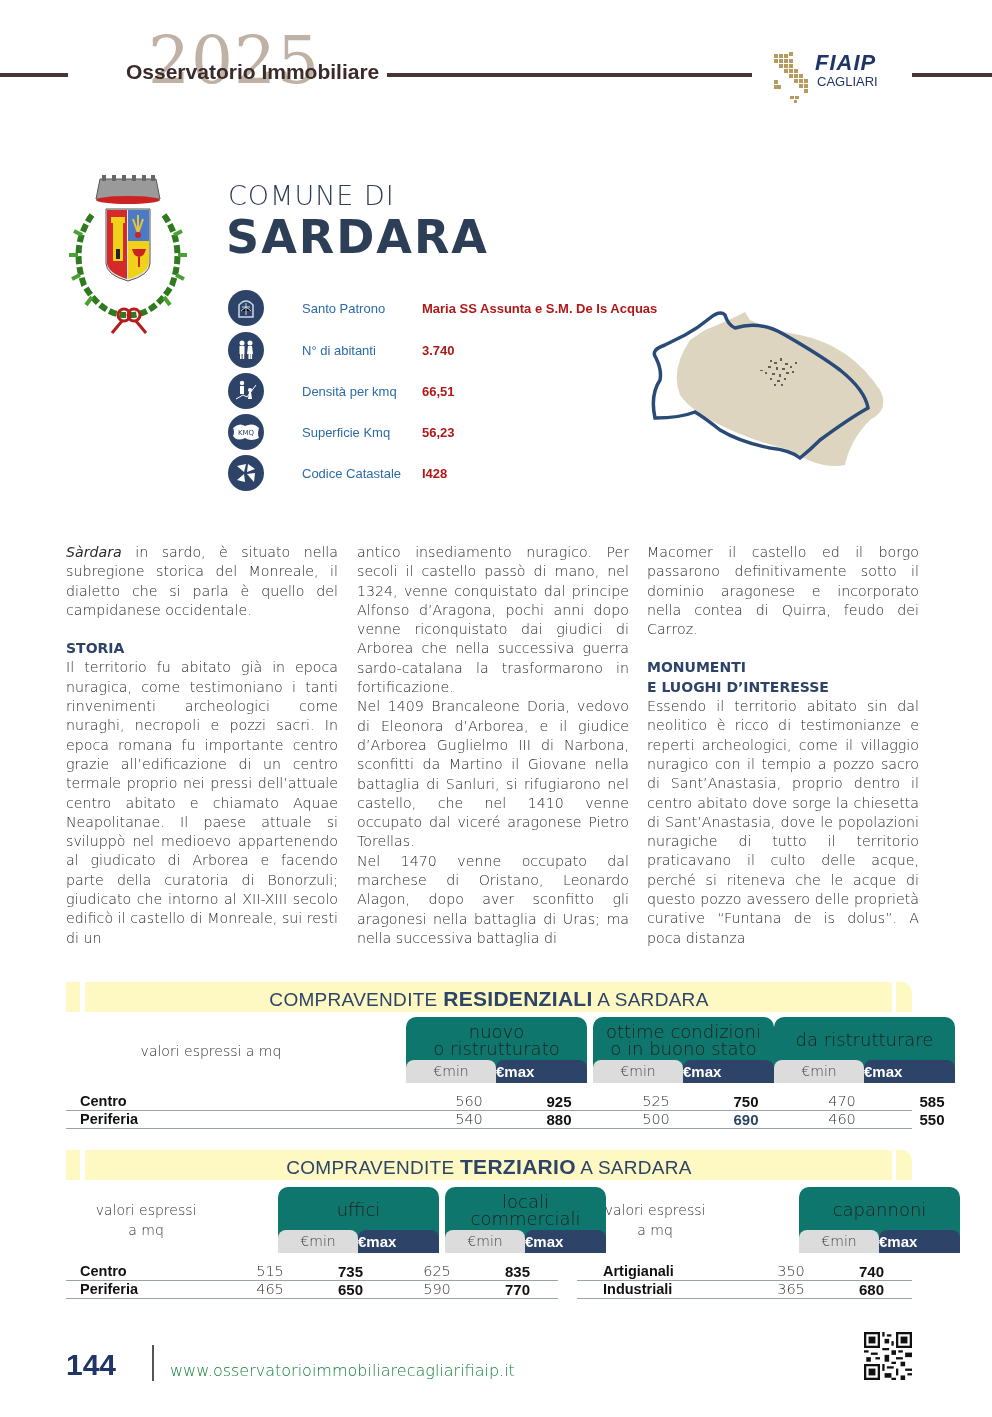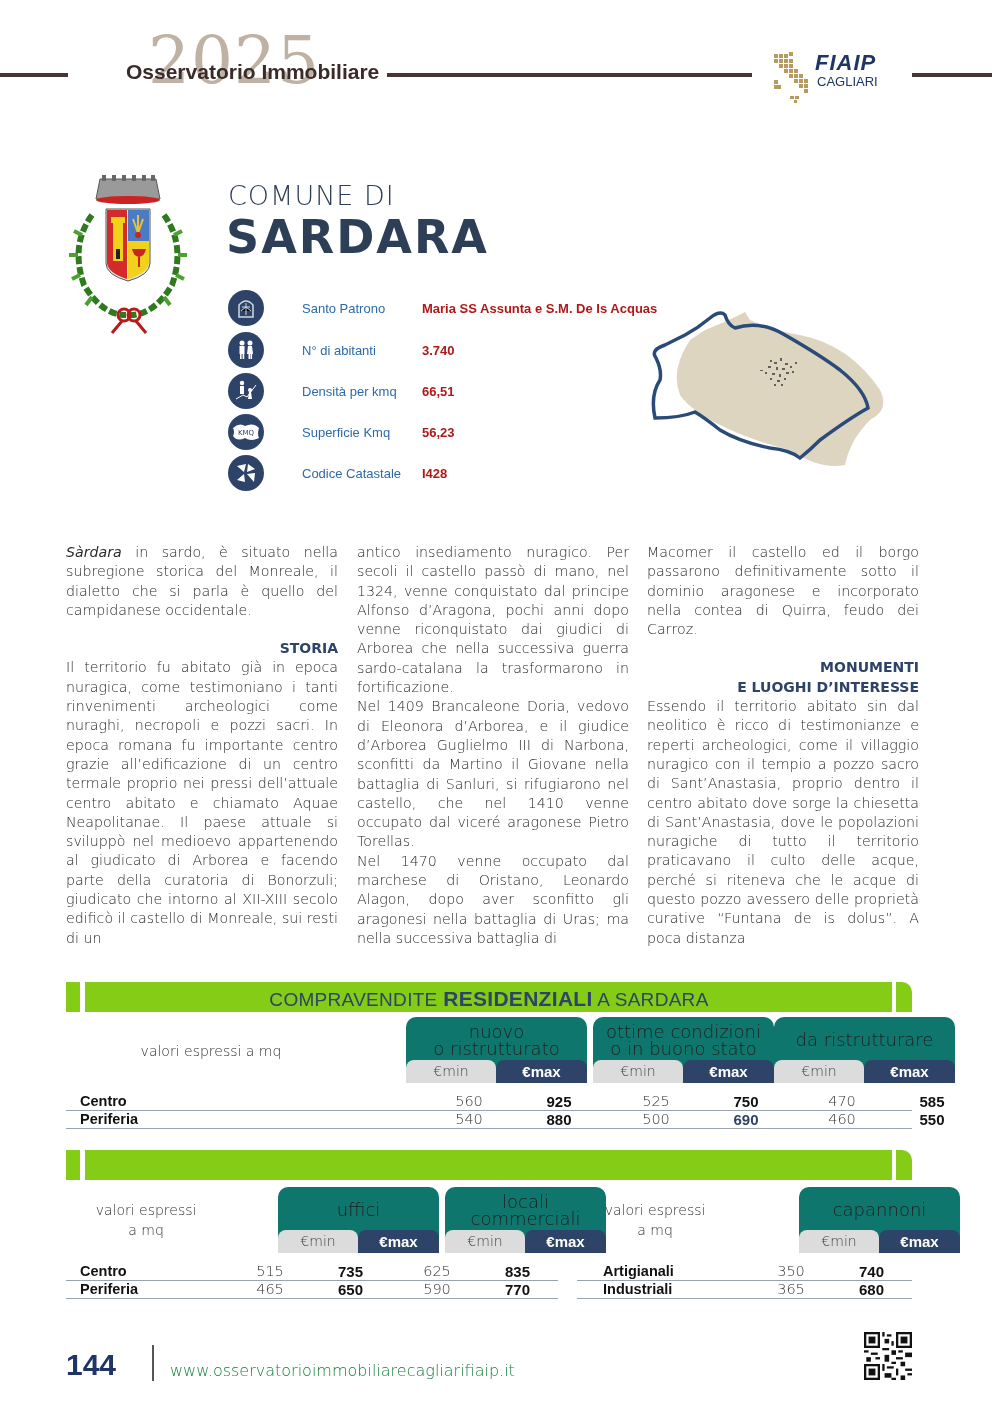--- a/index.html
+++ b/index.html
@@ -24,35 +24,35 @@
   .info-row { position: absolute; left: 228px; height: 36px; display: flex; align-items: center; }
   .info-icon { width: 36px; height: 36px; border-radius: 50%; background: #2d4468; display: flex; align-items: center; justify-content: center; color: #fff; font-size: 14px; }
   .info-label { position: absolute; left: 74px; font-family: "Liberation Sans", sans-serif; font-size: 13px; color: #2d6aa8; white-space: nowrap; }
   .info-value { position: absolute; left: 194px; font-family: "Liberation Sans", sans-serif; font-weight: bold; font-size: 13px; color: #b01818; white-space: nowrap; }
 
   .map { position: absolute; left: 650px; top: 300px; width: 250px; height: 175px; }
 
   
   .col { position: absolute; top: 543px; width: 272px; font-family: "DejaVu Sans", sans-serif; font-size: 14.2px; line-height: 19.3px; color: #2a2a2a; text-align: justify; font-weight: 300; }
   .col p { margin: 0; }
-  .col .sec { font-weight: bold; color: #2d4468; font-size: 14px; text-align: right; }
+  .col .sec { font-weight: bold; color: #2d4468; font-size: 14px; text-align: left; }
   .col .gap { height: 19px; }
   .col em { font-style: italic; }
 
   
-  .band { position: absolute; left: 66px; width: 846px; height: 30px; background: #84cc16; border-radius: 0 10px 0 0; }
+  .band { position: absolute; left: 66px; width: 846px; height: 30px; background: #fef9c3; border-radius: 0 10px 0 0; }
   .band .stripe-l { position: absolute; left: 14px; top: 0; width: 5px; height: 30px; background: #fff; }
   .band .stripe-r { position: absolute; right: 16px; top: 0; width: 4px; height: 30px; background: #fff; }
   .band .band-title { position: absolute; left: 0; right: 0; top: 5px; text-align: center; font-family: "Liberation Sans", sans-serif; font-size: 19px; color: #2d4468; letter-spacing: 0.3px; }
   .band .band-title b { font-weight: bold; font-size: 21px; }
 
   .grp { position: absolute; background: #0f766e; border-radius: 10px 10px 0 0; margin-left: 48px; }
   .grp .grp-title { position: absolute; left: 0; right: 0; text-align: center; font-family: "DejaVu Sans", sans-serif; font-size: 18px; line-height: 17px; color: #1f1f1f; font-weight: 300; }
   .tab-min { position: absolute; bottom: 0; background: #dcdcdc; border-radius: 8px 8px 0 0; height: 23px; text-align: center; font-family: "DejaVu Sans", sans-serif; font-size: 14px; line-height: 23px; color: #444; font-weight: 300; }
-  .tab-max { position: absolute; bottom: 0; background: #2d4468; border-radius: 8px 8px 0 0; height: 23px; text-align: center; font-family: "Liberation Sans", sans-serif; font-weight: bold; font-size: 15px; line-height: 23px; color: #fff; }
+  .tab-max { position: absolute; bottom: 0; background: #2d4468; border-radius: 8px 8px 0 0; height: 23px; text-align: left; font-family: "Liberation Sans", sans-serif; font-weight: bold; font-size: 15px; line-height: 23px; color: #fff; }
 
   .vlabel { position: absolute; text-align: center; font-family: "DejaVu Sans", sans-serif; font-size: 14px; line-height: 20px; color: #333; font-weight: 300; }
 
   .trow { position: absolute; height: 19px; border-bottom: 1.5px solid #9aa3ad; }
   .trow .rlabel { position: absolute; left: 14px; top: 1px; font-family: "Liberation Sans", sans-serif; font-weight: bold; font-size: 14.5px; color: #111; }
   .trow .cmin { position: absolute; top: 1px; width: 90px; text-align: center; font-family: "DejaVu Sans", sans-serif; font-size: 14.5px; color: #333; font-weight: 300; }
   .trow .cmax { position: absolute; top: 1px; width: 90px; text-align: center; font-family: "Liberation Sans", sans-serif; font-weight: bold; font-size: 15px; color: #111; }
 
   
   .page-no { position: absolute; left: 66px; top: 1348px; font-family: "Liberation Sans", sans-serif; font-weight: bold; font-size: 30px; color: #1f3566; }
@@ -286,20 +286,21 @@
   <span class="cmax" style="left:448px">880</span>
   <span class="cmin" style="left:545px">500</span>
   <span class="cmax" style="left:635px;color:#2d4468">690</span>
   <span class="cmin" style="left:731px">460</span>
   <span class="cmax" style="left:821px">550</span>
 </div>
 
 <div class="band" style="top:1150px">
   <div class="stripe-l"></div>
     <div class="stripe-r"></div>
+  <div class="band-title"><span>COMPRAVENDITE </span><b>TERZIARIO</b><span> A SARDARA</span></div>
 </div>
 
 <div class="vlabel" style="left:66px;top:1200px;width:160px">
   <div>valori espressi</div>
   <div>a mq</div>
 </div>
 <div class="grp" style="left:230px;top:1187px;width:161px;height:66px">
   <div class="grp-title" style="top:14px">uffici</div>
   <div class="tab-min" style="left:0;width:80px">€min</div>
   <div class="tab-max" style="left:80px;width:81px">€max</div>

